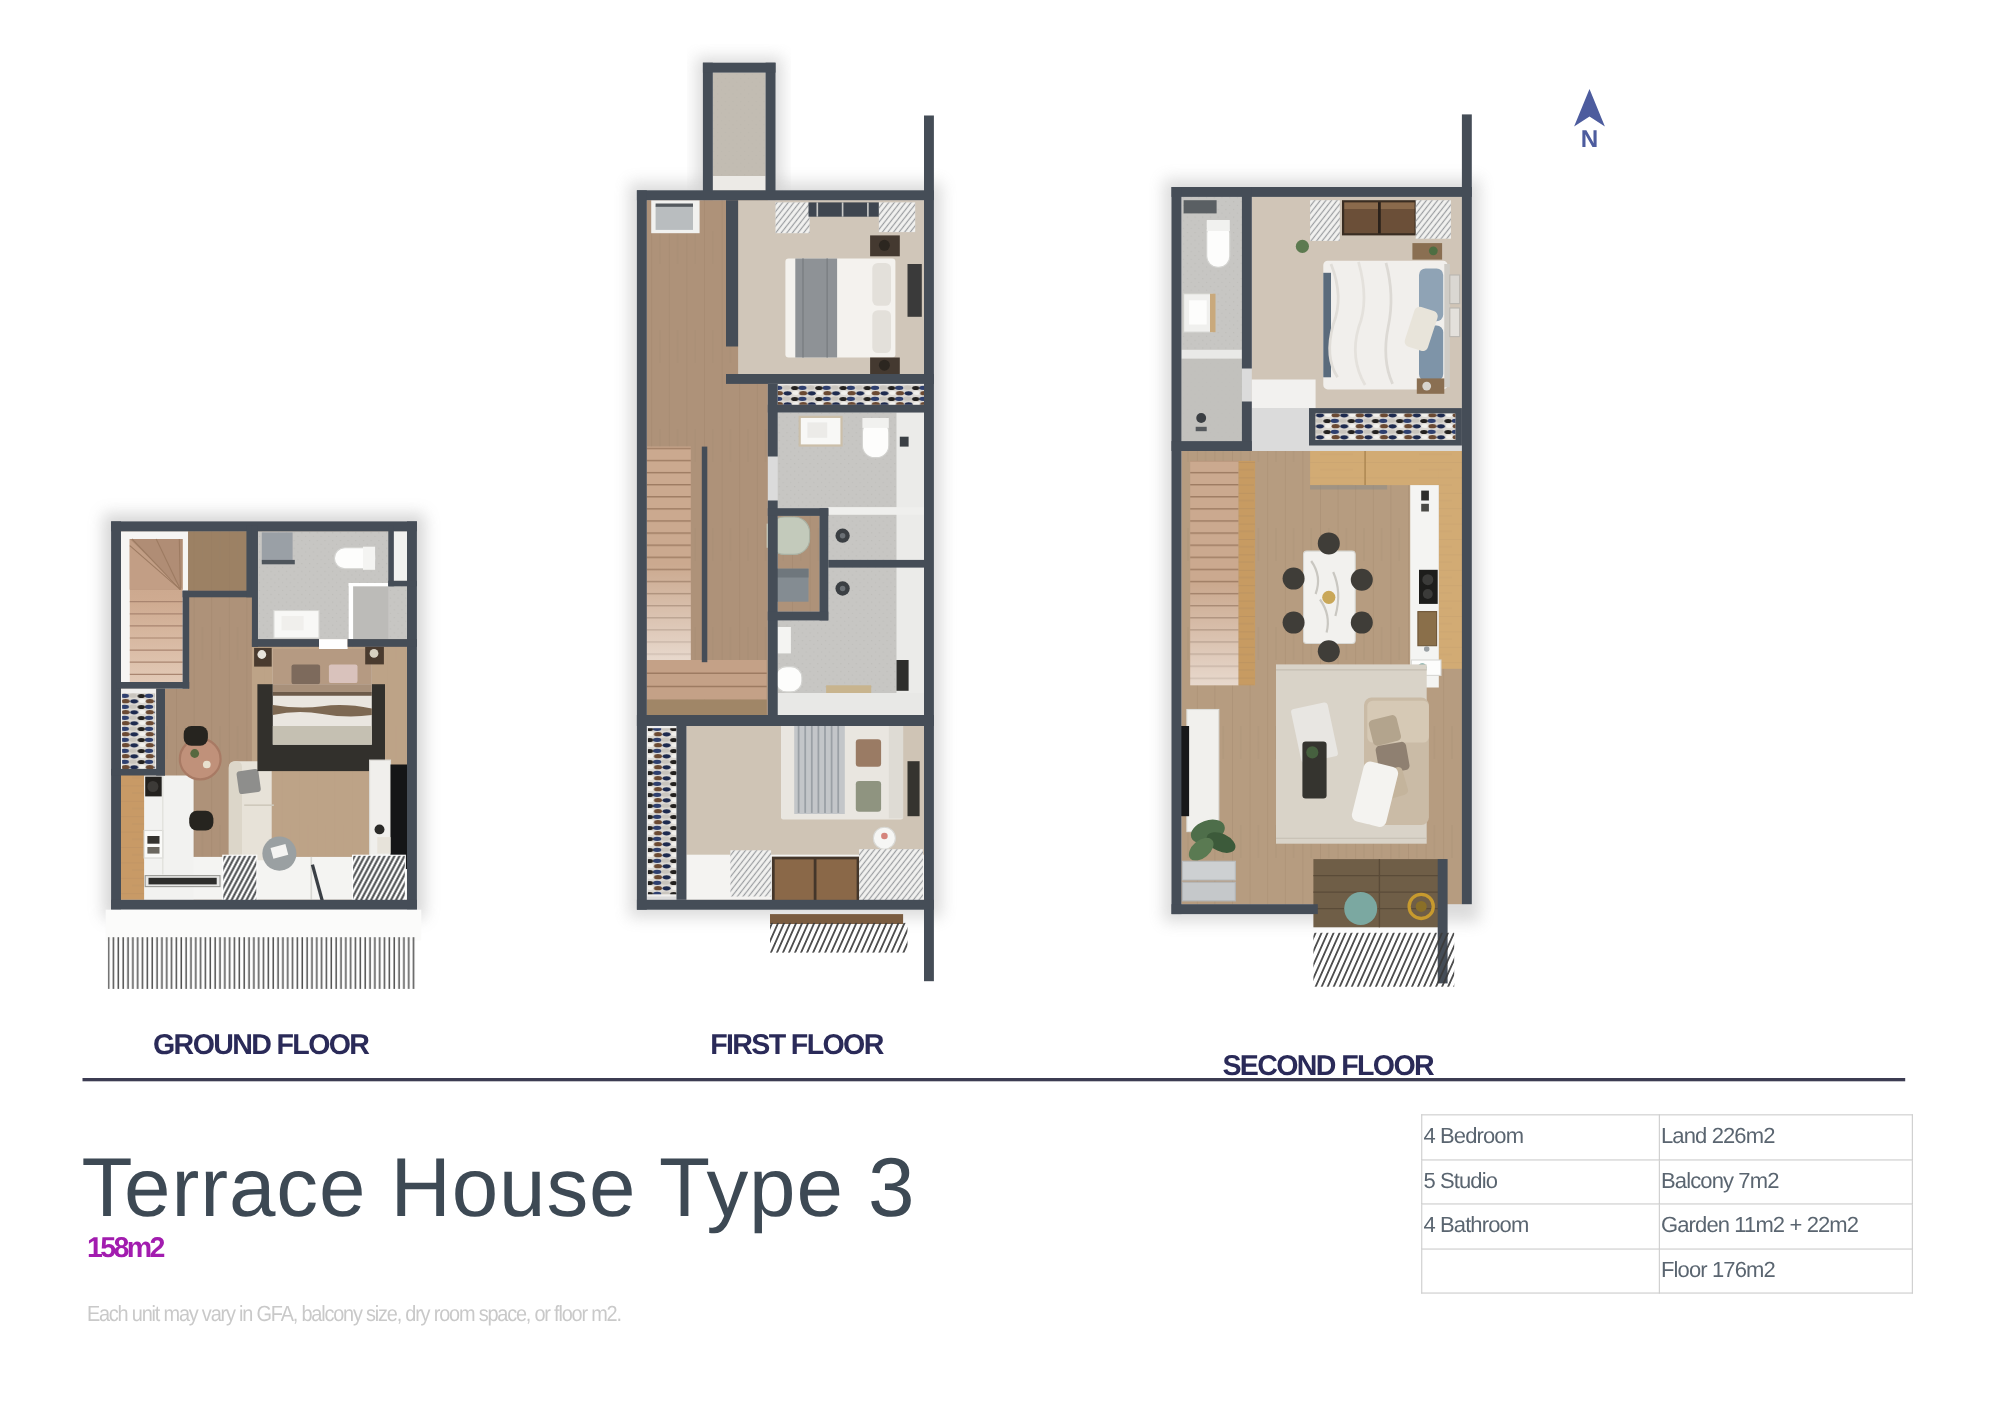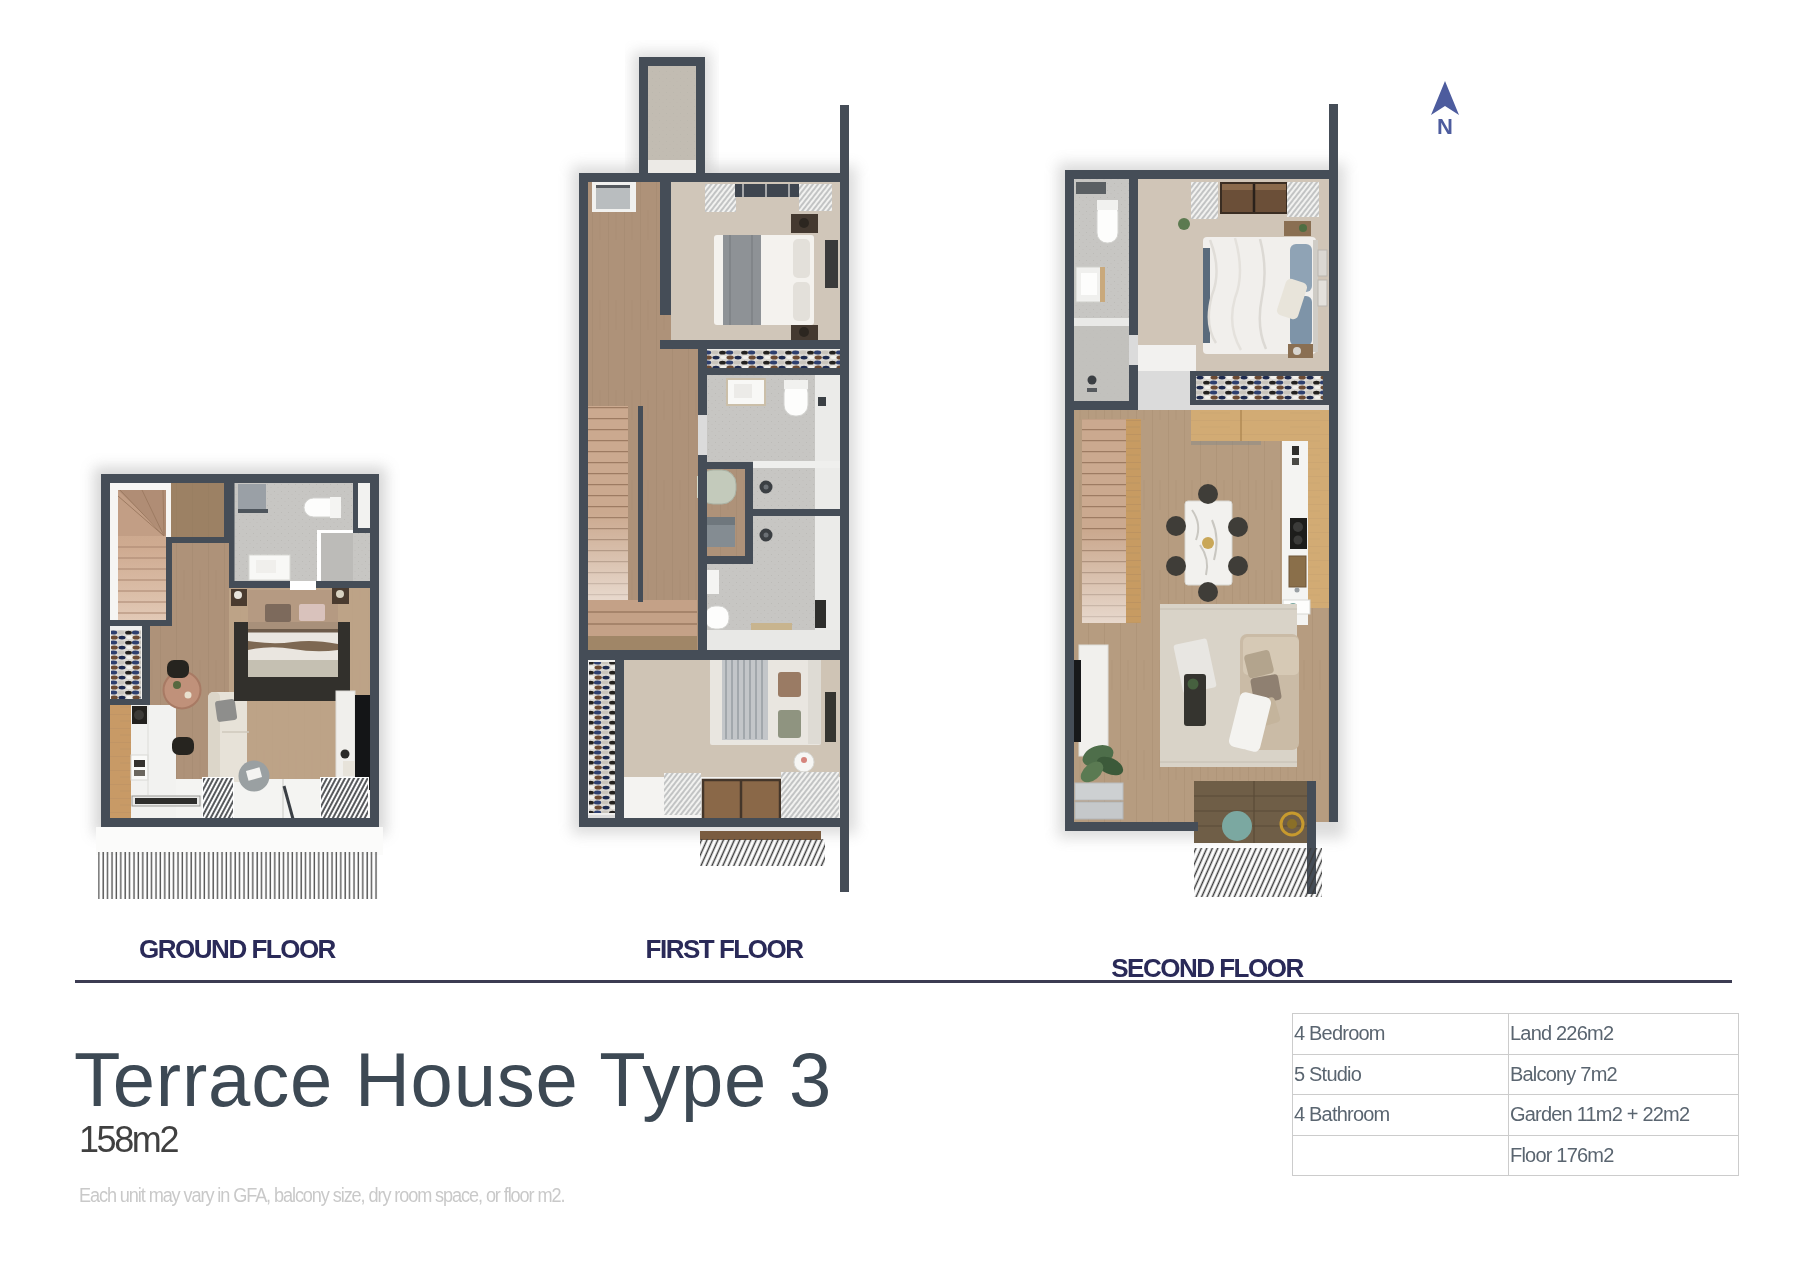--- a/index.html
+++ b/index.html
@@ -1,20 +1,20 @@
 <!DOCTYPE html>
 <html><head>
 <meta charset="utf-8">
 <style>
   html,body{margin:0;padding:0;background:#ffffff;}
   body{width:1810px;height:1280px;position:relative;font-family:"Liberation Sans",sans-serif;overflow:hidden;}
   .abs{position:absolute;}
   .floorlabel{position:absolute;font-weight:bold;font-size:26px;letter-spacing:-1.5px;color:#2a2a58;transform:translateX(-50%);white-space:nowrap;}
   .title{position:absolute;left:74px;top:1013px;font-size:76px;color:#3d4954;letter-spacing:0.8px;white-space:nowrap;margin-top:23px;}
-  .subtitle{position:absolute;left:79px;top:1119px;font-size:36px;color:#404040;letter-spacing:-2.4px;}
+  .subtitle{position:absolute;left:79px;top:1119px;font-size:26px;color:#a21caf;letter-spacing:-2.4px;font-weight:bold;}
   .disclaimer{position:absolute;left:79px;top:1184px;font-size:20px;color:#c9c9c9;letter-spacing:-1.2px;white-space:nowrap;transform-origin:left top;transform:scaleX(0.905);}
   .spec{position:absolute;left:1292px;top:1013px;border-collapse:collapse;}
   .spec td{border:1px solid #cccccc;width:213px;height:37.5px;text-align:left;vertical-align:middle;font-size:20px;color:#5a6570;letter-spacing:-0.8px;}
   .spec td.c2{width:227px;}
 </style>
 </head>
 <body>
 
 <svg class="abs" style="left:0;top:0" width="1810" height="1280" viewBox="0 0 1810 1280">
 <defs>

